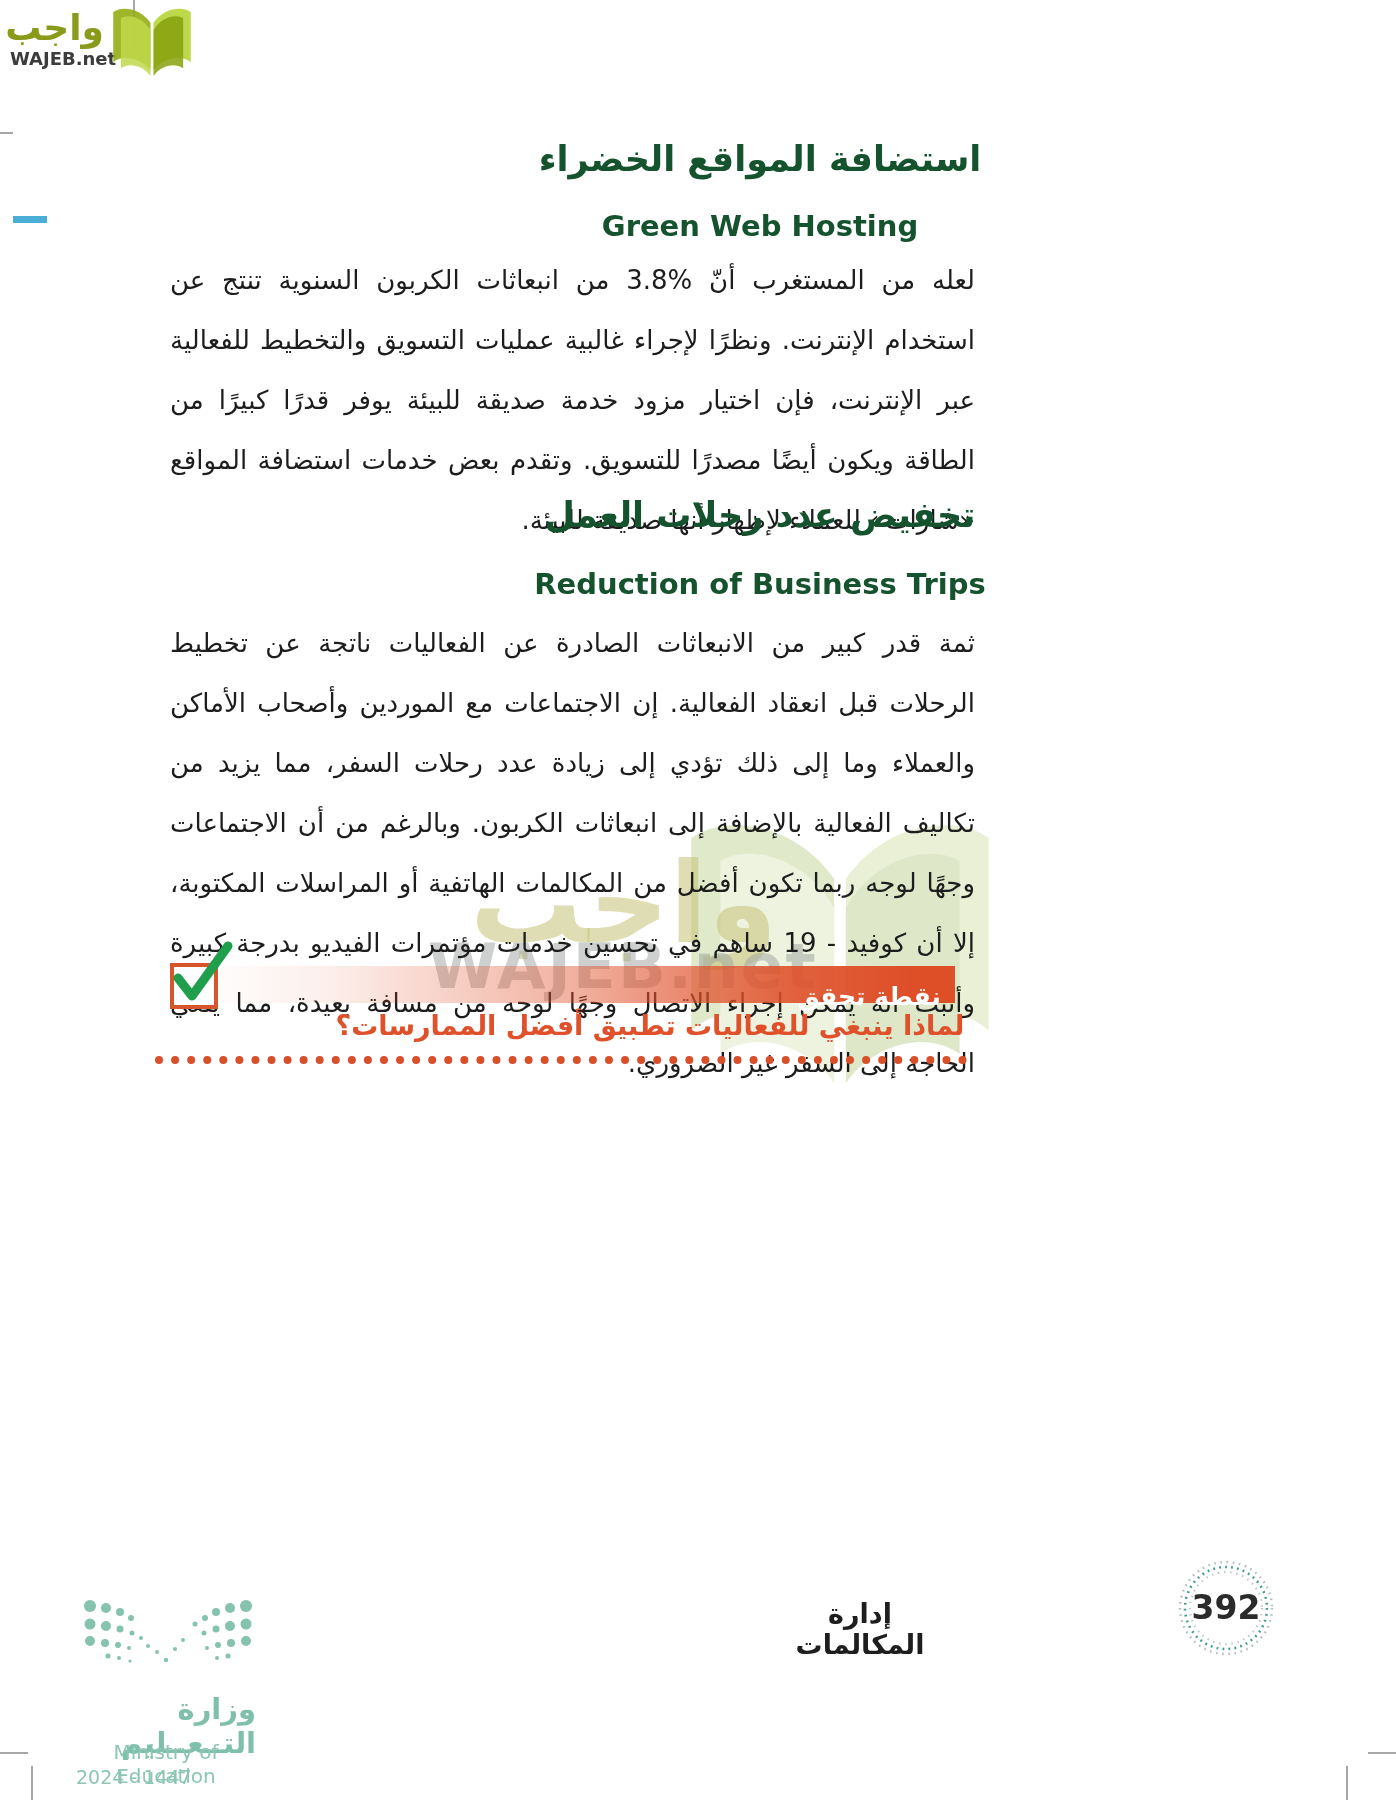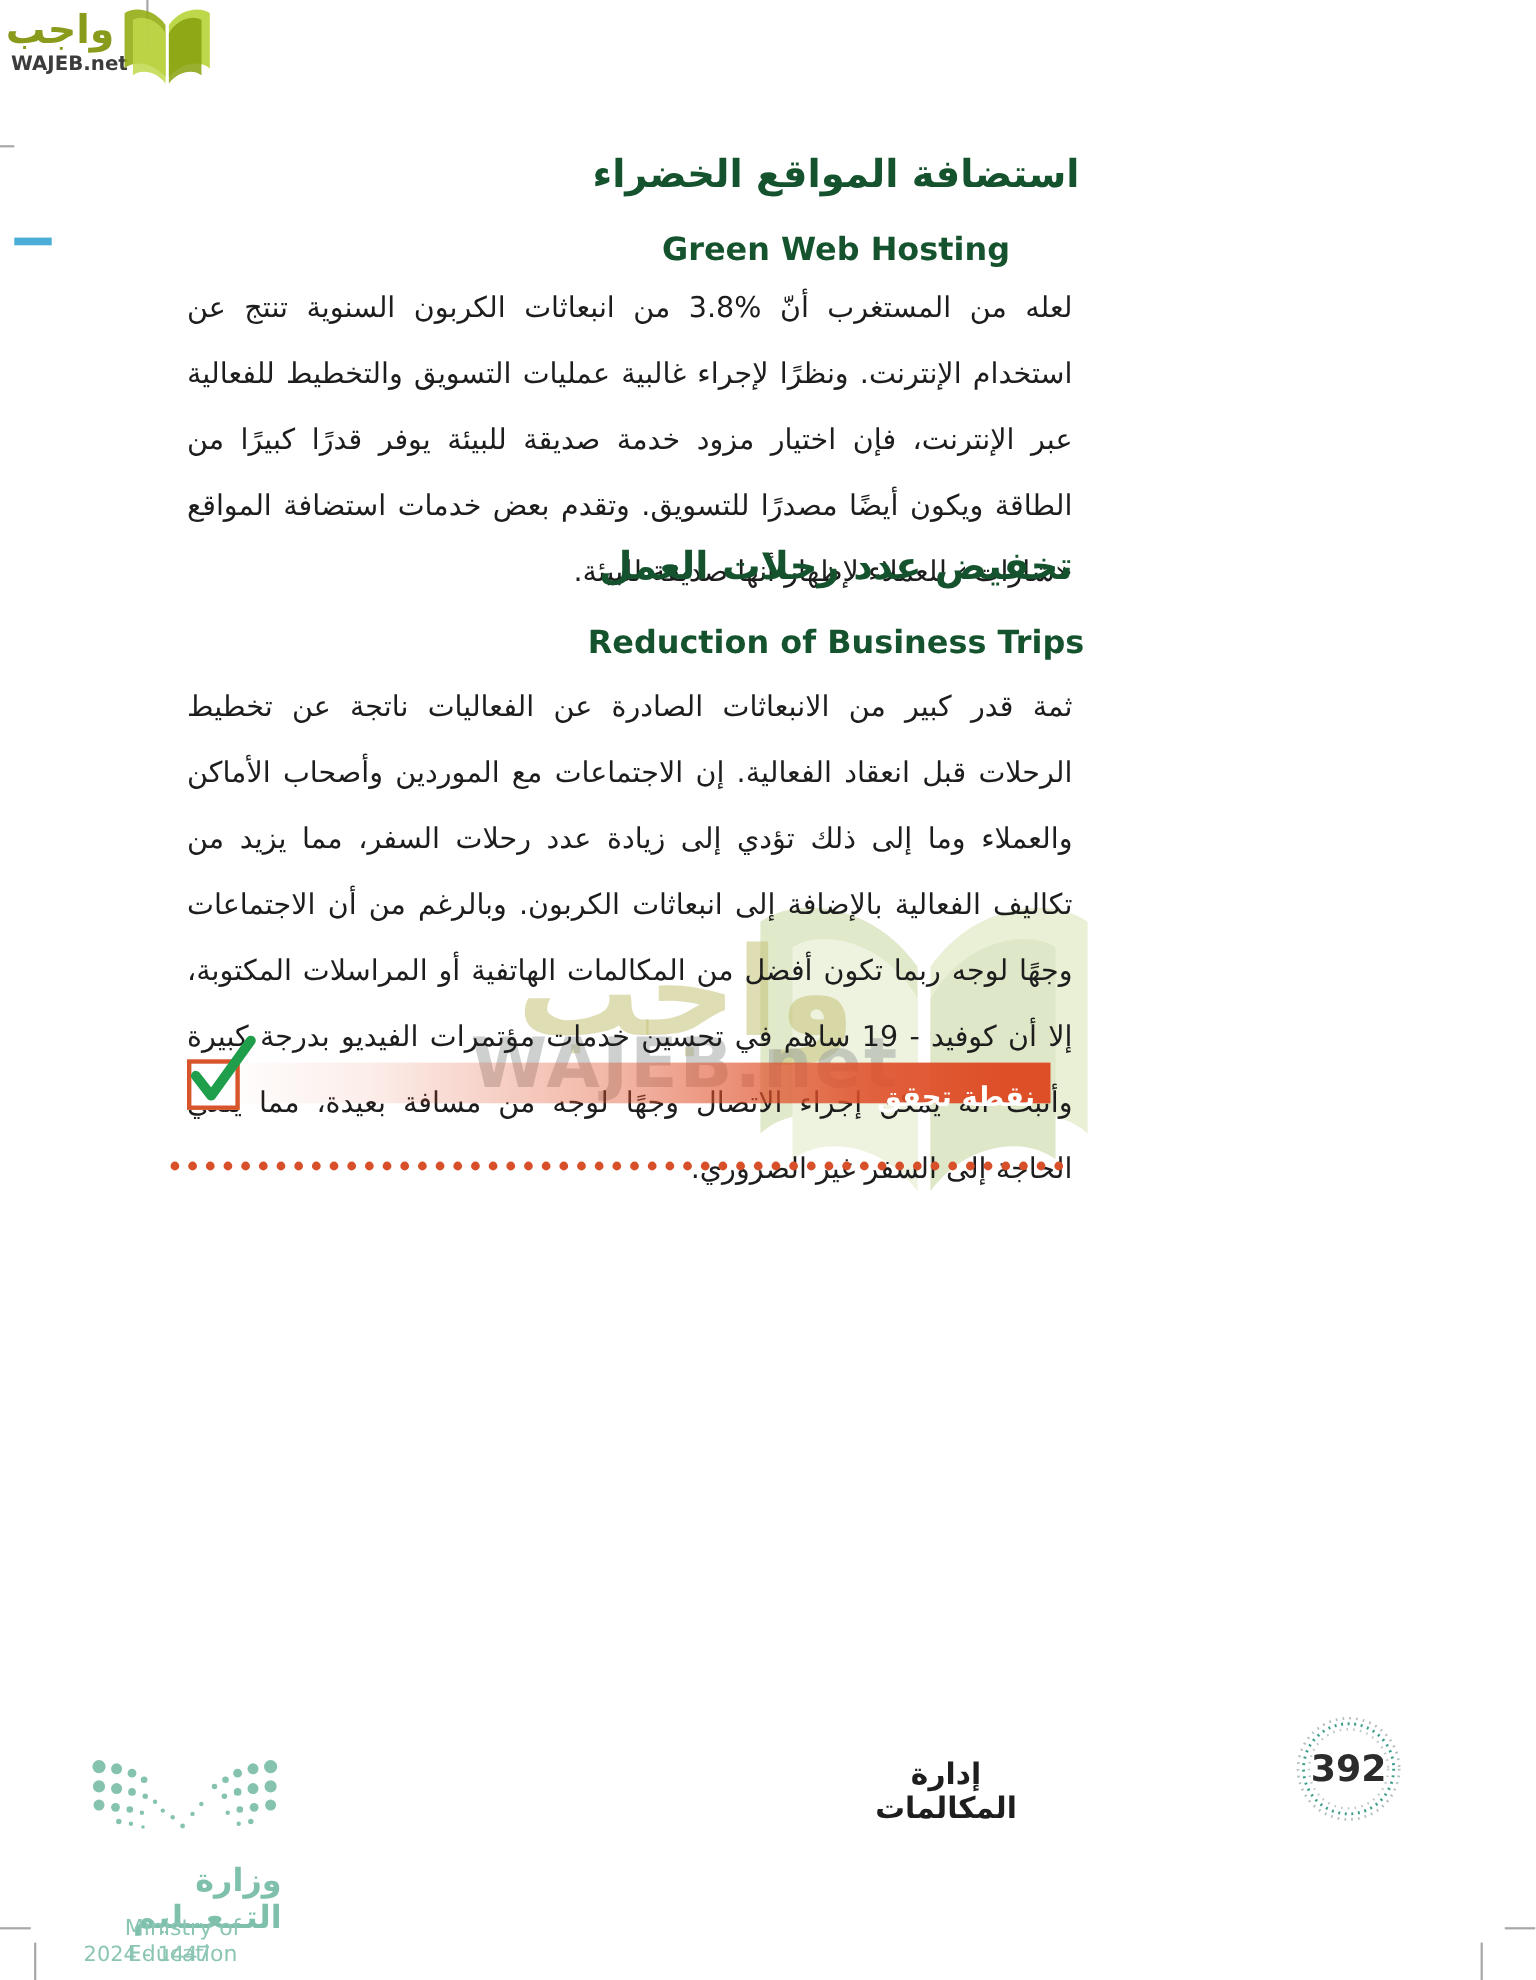--- a/index.html
+++ b/index.html
@@ -119,20 +119,21 @@
 
   <div class="chk-box"></div>
   <div class="chk-svg">
     <svg width="80" height="72" viewBox="0 0 80 72">
       <polyline points="18,42 32,60 68,10" fill="none" stroke="#1f9e4b" stroke-width="9" stroke-linecap="round" stroke-linejoin="round"></polyline>
     </svg>
   </div>
   <div class="chk-bar">
     <div class="chk-bar-label">نقطة تحقق</div>
   </div>
+  <div class="chk-question">لماذا ينبغي للفعاليات تطبيق أفضل الممارسات؟</div>
   <div class="dotline"></div>
 
   <div class="ministry">
     <div class="ministry-dots">
       <svg width="180" height="95" viewBox="0 0 180 95">
         <g fill="#85c3ae">
           <circle cx="12" cy="12" r="6"></circle>
             <circle cx="28" cy="14" r="5"></circle>
             <circle cx="42" cy="18" r="4"></circle>
             <circle cx="53" cy="24" r="3"></circle>

